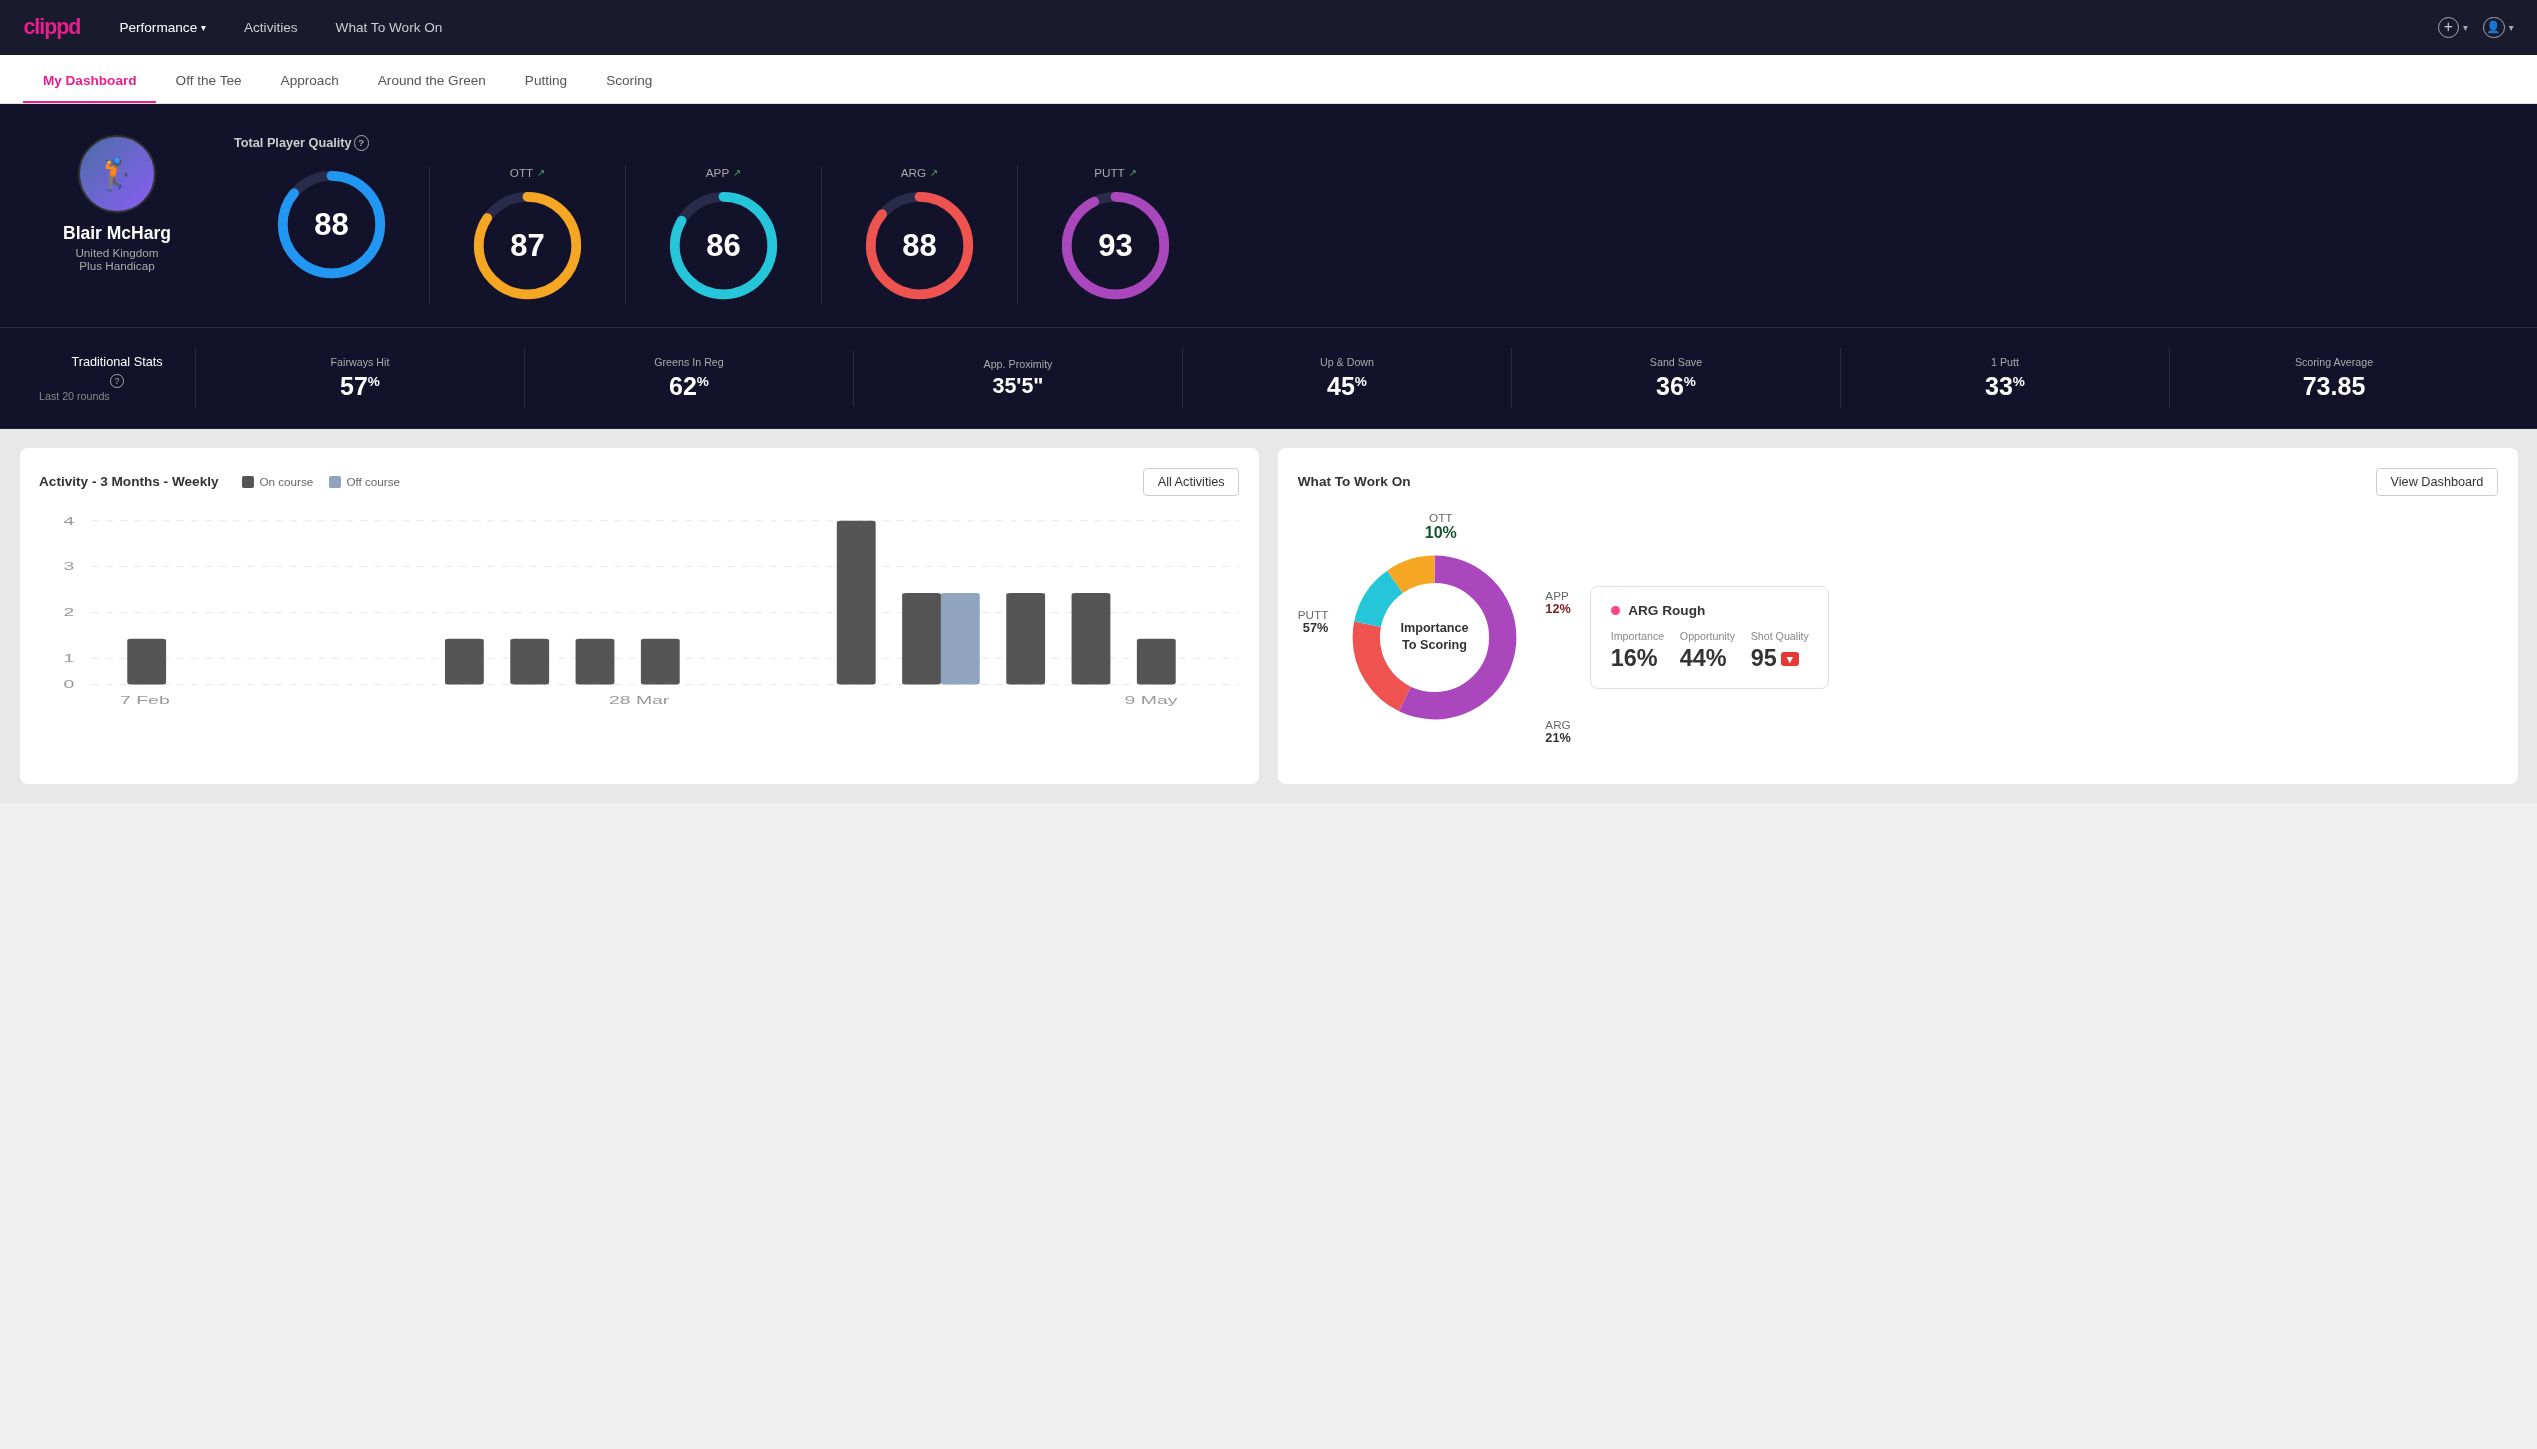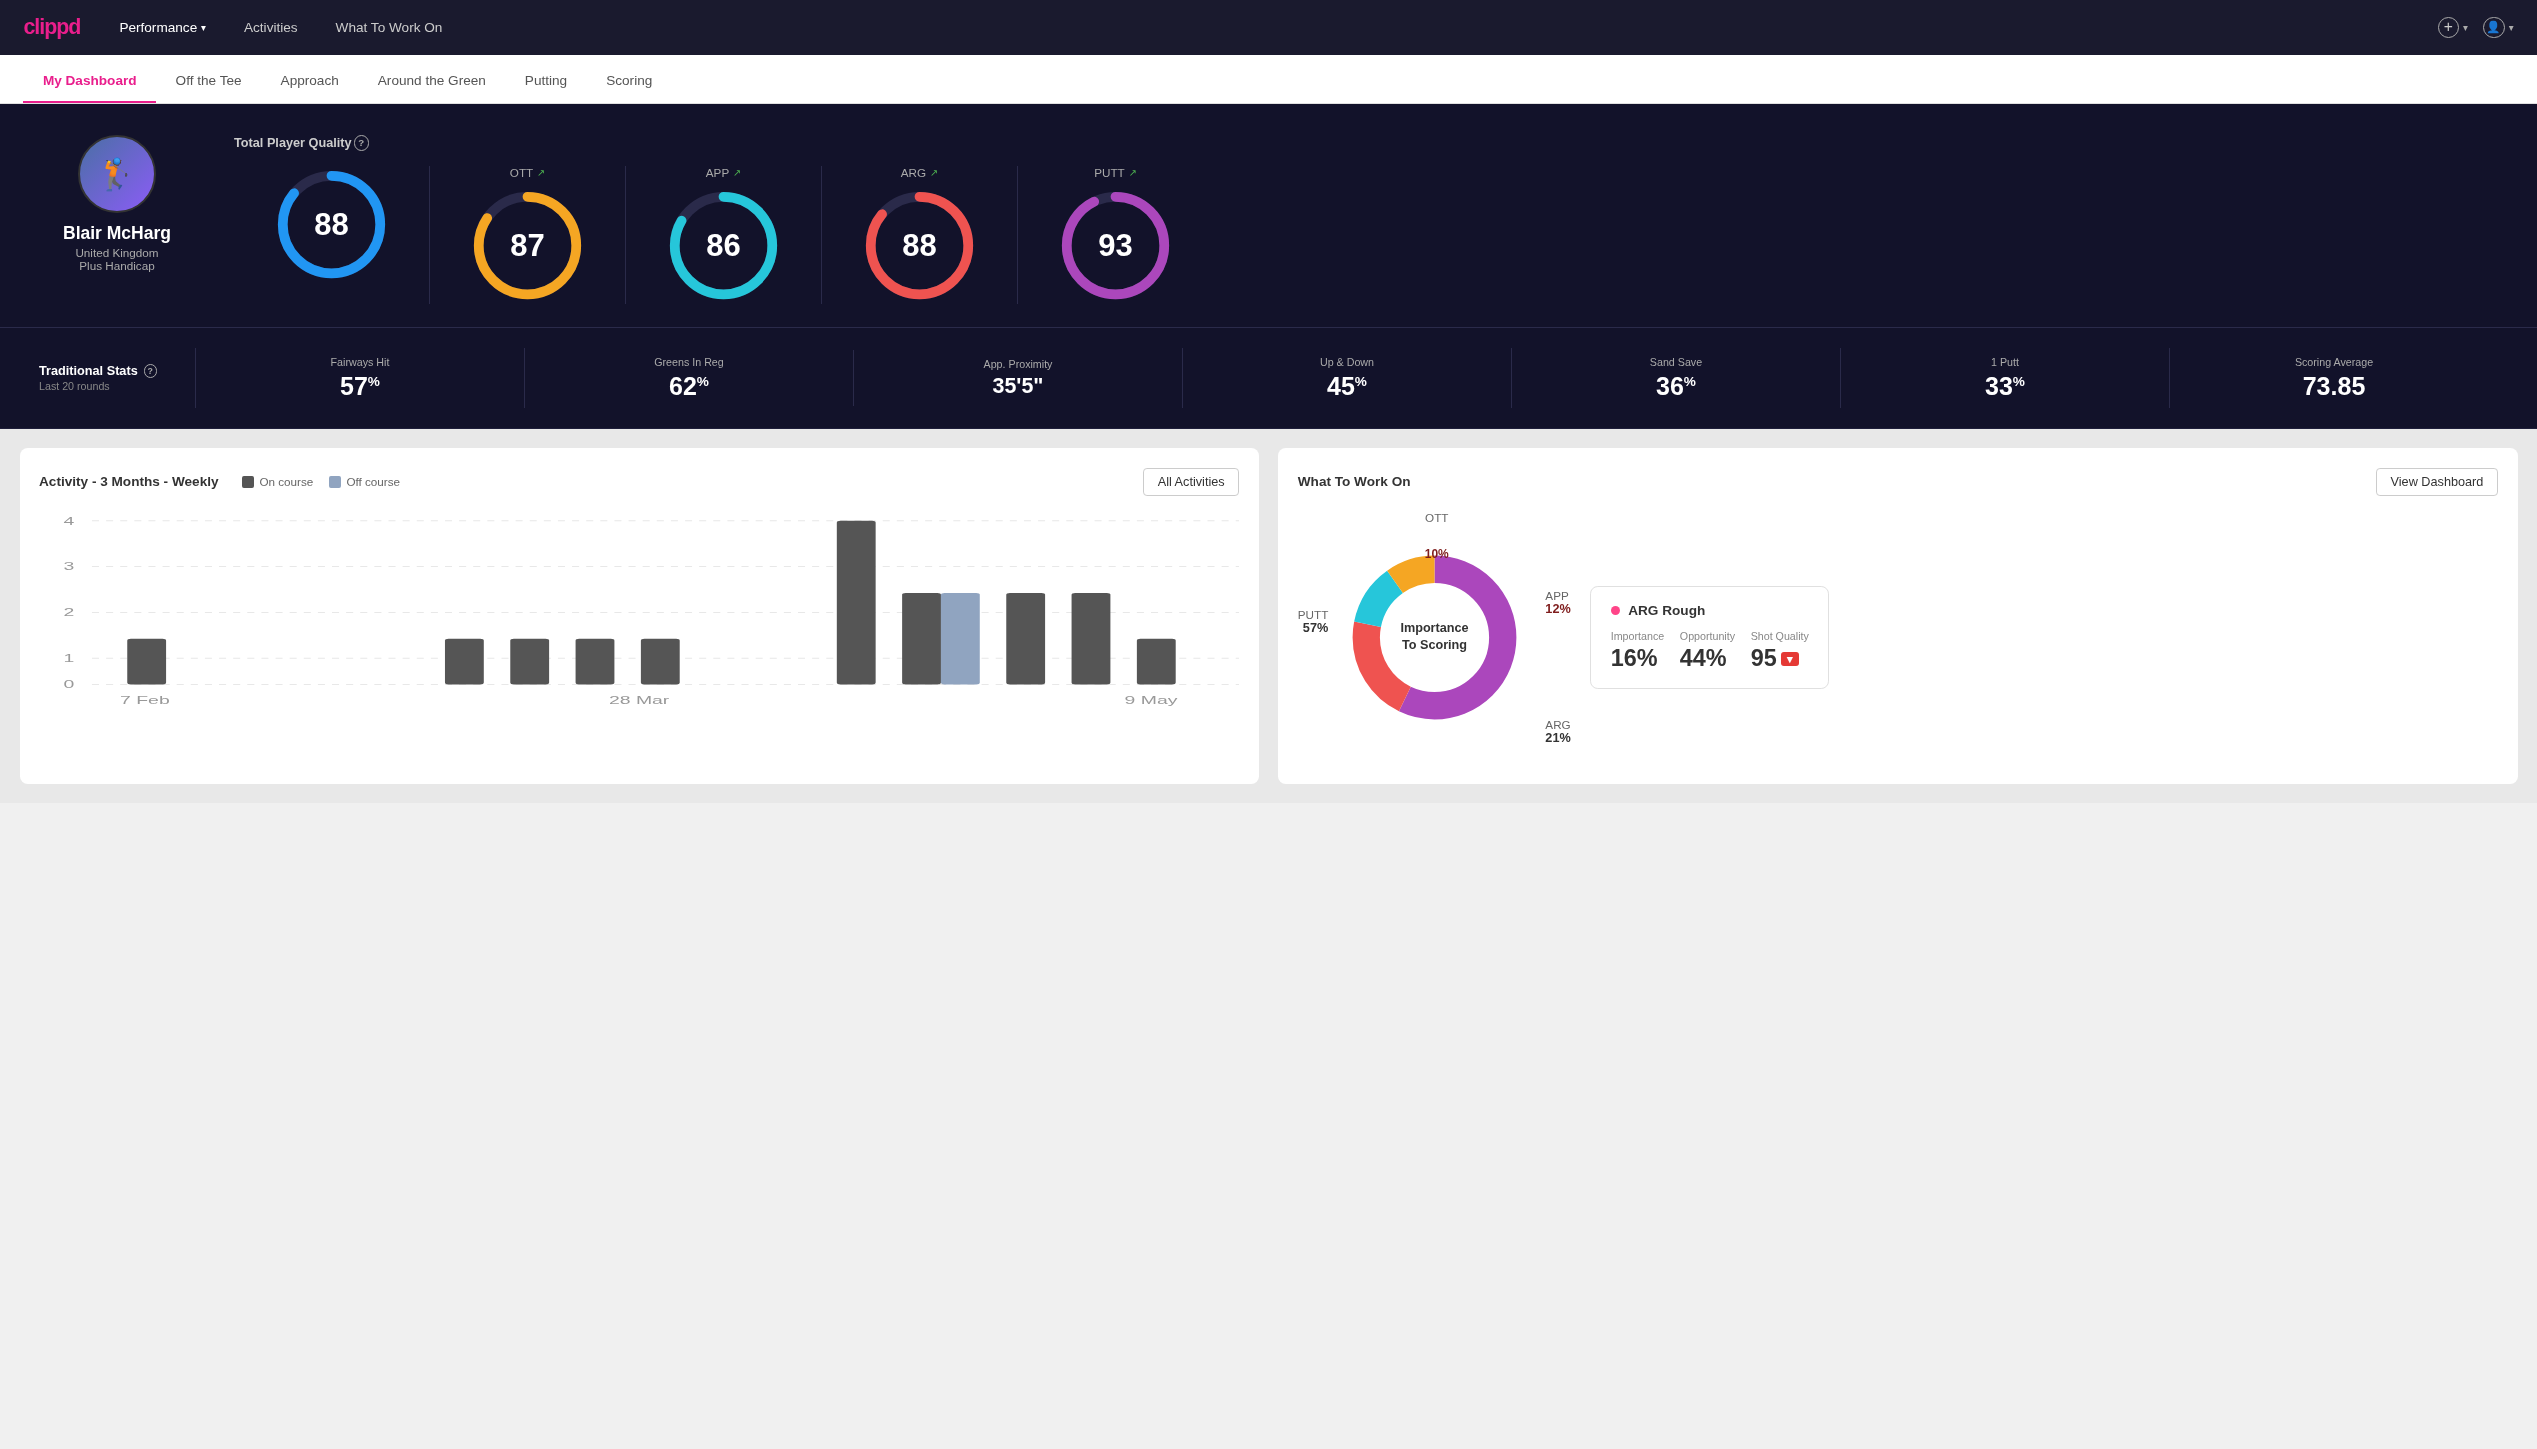--- a/index.html
+++ b/index.html
@@ -82,21 +82,21 @@
     
     .trad-stats {
       background: #12122a;
       padding: 19.5px 39px;
       display: flex;
       align-items: center;
       gap: 0;
       border-bottom: 1px solid #1e1e3a;
     }
     .trad-label { min-width: 156px; }
-    .trad-label h4 { font-size: 12.7px; font-weight: 700; color: #fff; display: flex; align-items: center; gap: 5.8px; }
+    .trad-label h4 { font-size: 12.7px; font-weight: 400; color: #fff; display: flex; align-items: center; gap: 5.8px; flex-direction: column; }
     .trad-label p { font-size: 10.7px; color: #888; margin-top: 1.9px; }
     .stat-item { flex: 1; text-align: center; border-left: 1px solid #2a2a4a; padding: 7.8px 15.6px; }
     .stat-item .stat-name { font-size: 10.7px; color: #aaa; margin-bottom: 3.9px; }
     .stat-item .stat-val { font-size: 25px; font-weight: 700; color: #fff; }
     .stat-item .stat-val sup { font-size: 13.6px; }
 
     
     .bottom-panels {
       background: #e8e8e8;
       display: flex;
@@ -381,21 +381,21 @@
           <circle cx="100" cy="100" r="70" fill="none" stroke="#26c6da" stroke-width="28" stroke-dasharray="53 440" stroke-dashoffset="-343" transform="rotate(-90 100 100)"></circle>
 
           <circle cx="100" cy="100" r="70" fill="none" stroke="#f5a623" stroke-width="28" stroke-dasharray="44 440" stroke-dashoffset="-396" transform="rotate(-90 100 100)"></circle>
 
           <text x="100" y="94" text-anchor="middle" font-size="13" font-weight="600" fill="#333">Importance</text>
           <text x="100" y="112" text-anchor="middle" font-size="13" font-weight="600" fill="#333">To Scoring</text>
         </svg>
 
         <div style="position:absolute;top:0;left:127px;text-align:center;">
           <div style="font-size:11.7px;color:#666;">OTT</div>
-          <div style="font-size:12px;font-weight:700;color:#7f1d1d;margin-top:23px;">10%</div>
+          <div style="font-size:16px;font-weight:700;color:#14532d;">10%</div>
         </div>
 
         <div style="position:absolute;top:78px;right:0;text-align:left;">
           <div style="font-size:11.7px;color:#666;">APP</div>
           <div style="font-size:12.7px;font-weight:700;color:#7f1d1d;">12%</div>
         </div>
 
         <div style="position:absolute;bottom:19.5px;right:0;text-align:left;">
           <div style="font-size:11.7px;color:#666;">ARG</div>
           <div style="font-size:12.7px;font-weight:700;color:#333;">21%</div>

